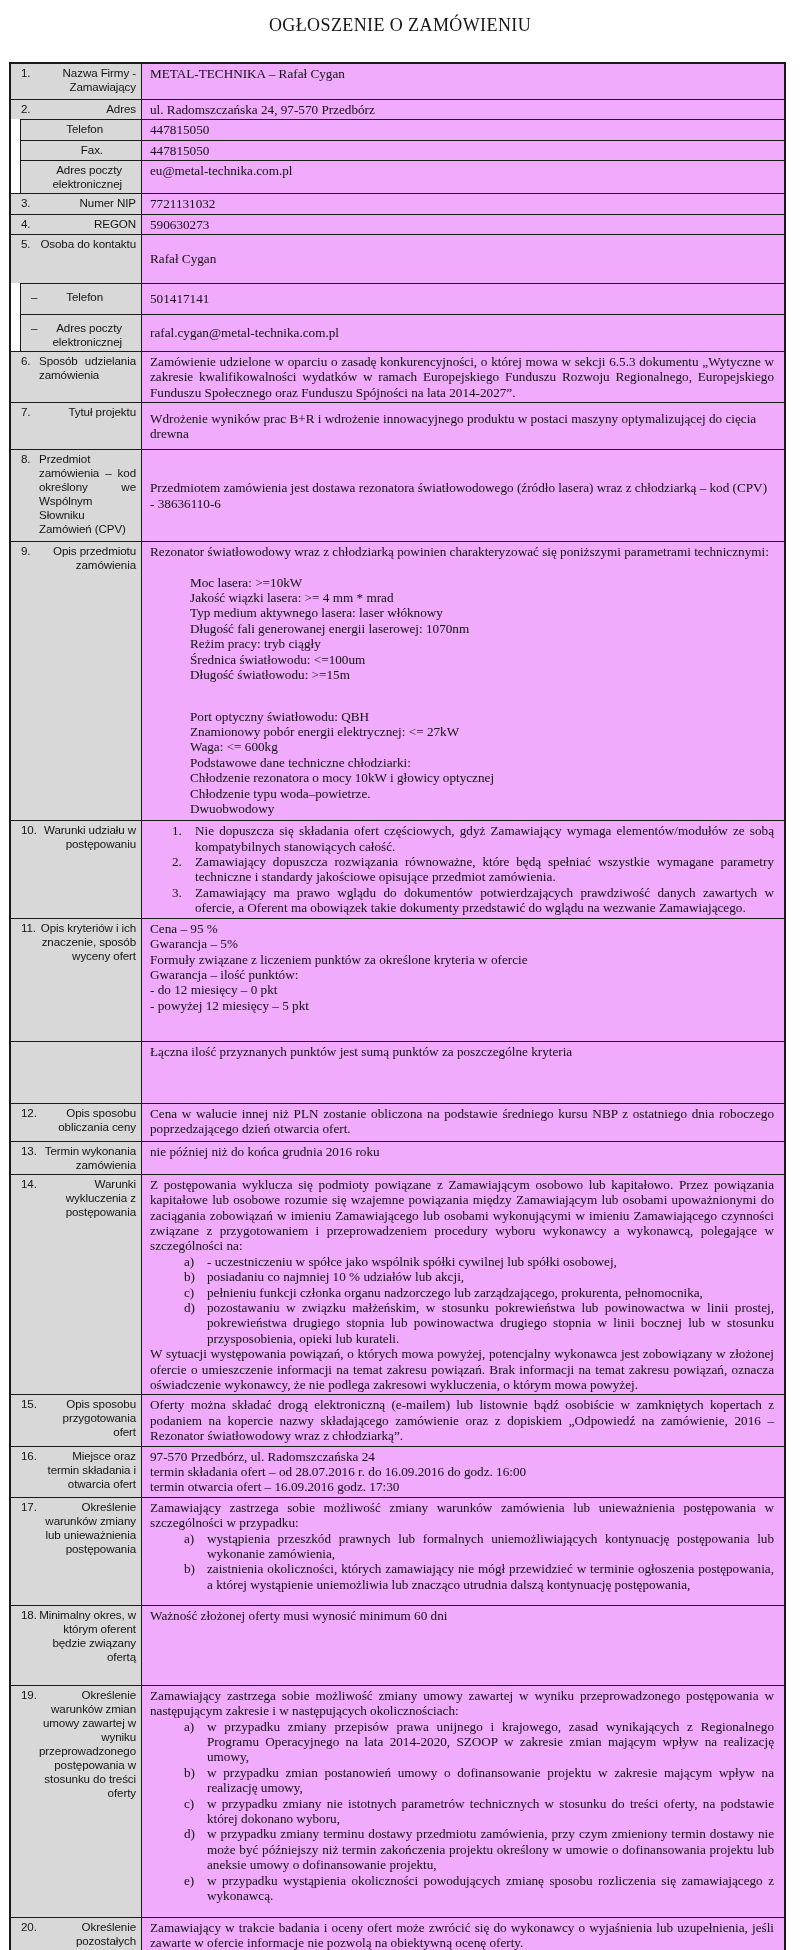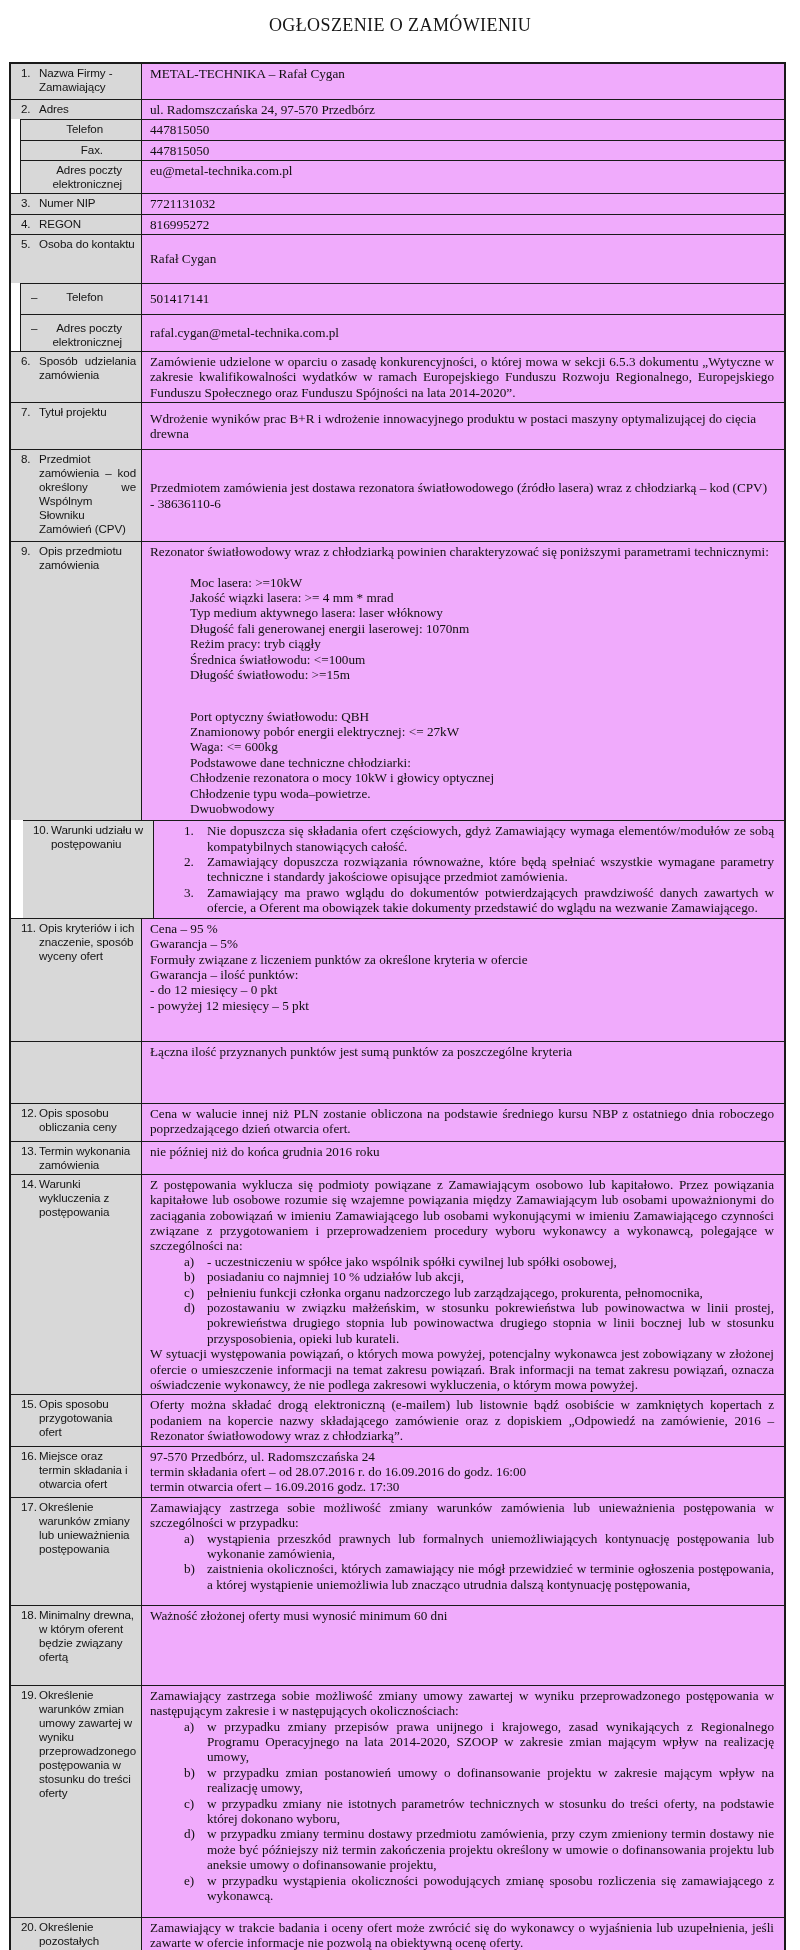--- a/index.html
+++ b/index.html
@@ -44,21 +44,21 @@
     border-top:1px solid #1a1a1a;
     background:#f0abfc;
     font-family:"Liberation Serif","DejaVu Serif",serif;
     font-size:13.2px; line-height:15.4px; color:#101010;
     padding:2px 10px 2px 8px;
   }
   .cell-value.vcenter { display:flex; flex-direction:column; justify-content:center; }
 
   .lab-main { display:flex; }
   .lab-num { flex:0 0 28px; padding-left:10px; }
-  .lab-text { flex:1 1 auto; padding-right:2px; }
+  .lab-text { flex:1 1 auto; padding-right:2px;text-align:right; }
   .row.lj .lab-text { text-align:justify; }
 
   .lab-sub { display:block; text-align:right; }
   .lab-sub.pad-big { padding-right:35px; }
   .lab-sub.pad-sm  { padding-right:16px; }
   .dash-mark { position:absolute; left:10px; top:2px; }
   .row.subdash .lab-sub { padding-top:0; }
   .row.subdash .cell-label { padding-top:6px; }
   .row.subdash .dash-mark { top:6px; }
 
@@ -133,21 +133,21 @@
       </div>
     </div>
     <div class="row main" style="min-height: 16px;">
       <div class="cell-label">
         <div class="lab-main">
           <div class="lab-num">4.</div>
           <div class="lab-text">REGON</div>
         </div>
       </div>
       <div class="cell-value">
-        <div class="vp">816995272</div>
+        <div class="vp">590630273</div>
       </div>
     </div>
     <div class="row main" style="min-height: 49px;">
       <div class="cell-label">
         <div class="lab-main">
           <div class="lab-num">5.</div>
           <div class="lab-text">Osoba do kontaktu</div>
         </div>
       </div>
       <div class="cell-value vcenter">
@@ -173,21 +173,21 @@
       </div>
     </div>
     <div class="row main lj" style="min-height: 50px;">
       <div class="cell-label">
         <div class="lab-main">
           <div class="lab-num">6.</div>
           <div class="lab-text">Sposób udzielania zamówienia</div>
         </div>
       </div>
       <div class="cell-value">
-        <div class="vp j">Zamówienie udzielone w oparciu o zasadę konkurencyjności, o której mowa w sekcji 6.5.3 dokumentu „Wytyczne w zakresie kwalifikowalności wydatków w ramach Europejskiego Funduszu Rozwoju Regionalnego, Europejskiego Funduszu Społecznego oraz Funduszu Spójności na lata 2014-2020”.</div>
+        <div class="vp j">Zamówienie udzielone w oparciu o zasadę konkurencyjności, o której mowa w sekcji 6.5.3 dokumentu „Wytyczne w zakresie kwalifikowalności wydatków w ramach Europejskiego Funduszu Rozwoju Regionalnego, Europejskiego Funduszu Społecznego oraz Funduszu Spójności na lata 2014-2027”.</div>
       </div>
     </div>
     <div class="row main" style="min-height: 47px;">
       <div class="cell-label">
         <div class="lab-main">
           <div class="lab-num">7.</div>
           <div class="lab-text">Tytuł projektu</div>
         </div>
       </div>
       <div class="cell-value vcenter">
@@ -224,21 +224,21 @@
         <div class="vline" style="padding-left: 40px;">Długość światłowodu: &gt;=15m</div>
         <div class="vline" style="padding-left: 40px; margin-top: 26px;">Port optyczny światłowodu: QBH</div>
         <div class="vline" style="padding-left: 40px;">Znamionowy pobór energii elektrycznej: &lt;= 27kW</div>
         <div class="vline" style="padding-left: 40px;">Waga: &lt;= 600kg</div>
         <div class="vline" style="padding-left: 40px;">Podstawowe dane techniczne chłodziarki:</div>
         <div class="vline" style="padding-left: 40px;">Chłodzenie rezonatora o mocy 10kW i głowicy optycznej</div>
         <div class="vline" style="padding-left: 40px;">Chłodzenie typu woda–powietrze.</div>
         <div class="vline" style="padding-left: 40px;">Dwuobwodowy</div>
       </div>
     </div>
-    <div class="row main" style="min-height: 94px; margin-left: 12px;">
+    <div class="row main" style="min-height: 94px;">
       <div class="cell-label">
         <div class="lab-main">
           <div class="lab-num">10.</div>
           <div class="lab-text">Warunki udziału w postępowaniu</div>
         </div>
       </div>
       <div class="cell-value">
         <div class="vli j" style="padding-left: 45px;"><div class="vmark" style="left: 22px;">1.</div>Nie dopuszcza się składania ofert częściowych, gdyż Zamawiający wymaga elementów/modułów ze sobą kompatybilnych stanowiących całość.</div>
         <div class="vli j" style="padding-left: 45px;"><div class="vmark" style="left: 22px;">2.</div>Zamawiający dopuszcza rozwiązania równoważne, które będą spełniać wszystkie wymagane parametry techniczne i standardy jakościowe opisujące przedmiot zamówienia.</div>
         <div class="vli j" style="padding-left: 45px;"><div class="vmark" style="left: 22px;">3.</div>Zamawiający ma prawo wglądu do dokumentów potwierdzających prawdziwość danych zawartych w ofercie, a Oferent ma obowiązek takie dokumenty przedstawić do wglądu na wezwanie Zamawiającego.</div>
@@ -343,21 +343,21 @@
       <div class="cell-value">
         <div class="vp j">Zamawiający zastrzega sobie możliwość zmiany warunków zamówienia lub unieważnienia postępowania w szczególności w przypadku:</div>
         <div class="vli j" style="padding-left: 57px;"><div class="vmark" style="left: 34px;">a)</div>wystąpienia przeszkód prawnych lub formalnych uniemożliwiających kontynuację postępowania lub wykonanie zamówienia,</div>
         <div class="vli j" style="padding-left: 57px;"><div class="vmark" style="left: 34px;">b)</div>zaistnienia okoliczności, których zamawiający nie mógł przewidzieć w terminie ogłoszenia postępowania, a której wystąpienie uniemożliwia lub znacząco utrudnia dalszą kontynuację postępowania,</div>
       </div>
     </div>
     <div class="row main" style="min-height: 80px;">
       <div class="cell-label">
         <div class="lab-main">
           <div class="lab-num">18.</div>
-          <div class="lab-text">Minimalny drewna, w którym oferent będzie związany ofertą</div>
+          <div class="lab-text">Minimalny okres, w którym oferent będzie związany ofertą</div>
         </div>
       </div>
       <div class="cell-value">
         <div class="vp">Ważność złożonej oferty musi wynosić minimum 60 dni</div>
       </div>
     </div>
     <div class="row main" style="min-height: 232px;">
       <div class="cell-label">
         <div class="lab-main">
           <div class="lab-num">19.</div>

